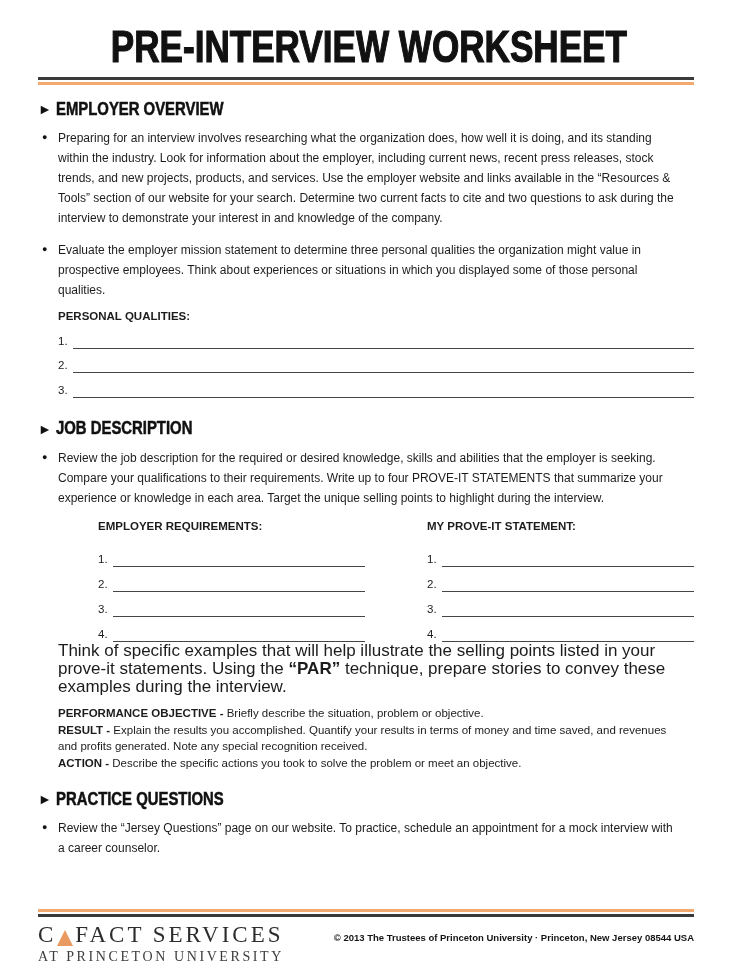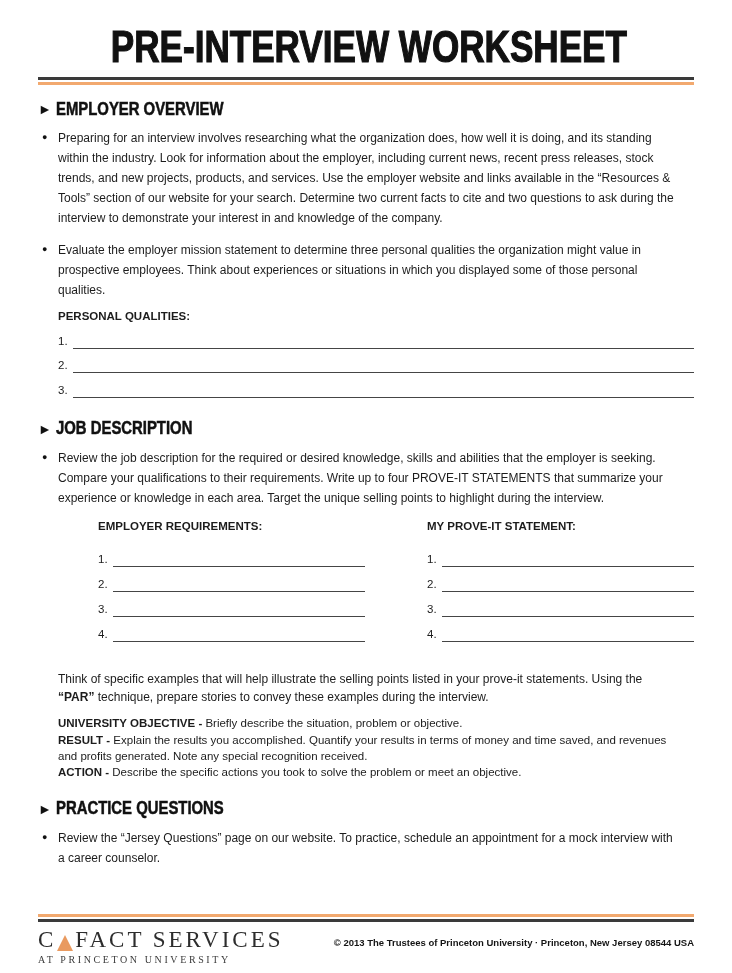--- a/index.html
+++ b/index.html
@@ -125,23 +125,23 @@
     padding-left: 20px;
     gap: 22px;
   }
   .col { flex: 1; margin-left: 40px; }
   .col-header { font-weight: bold; font-size: 11.5px; height: 16px; }
   .col .numbered-block { padding-left: 0; margin-top: 6px; }
   .col .numbered-row { height: 25px; }
 
   
   .plain-par {
-    margin-top: 28px;
+    margin-top: 0;
     padding-left: 20px;
-    font-size: 12px;
+    font-size: 17px;
     line-height: 18.3px;
     max-width: 642px;
   }
   .par-defs {
     margin-top: 9px;
     padding-left: 20px;
     font-size: 11.5px;
     line-height: 16.4px;
     max-width: 648px;
   }
@@ -175,21 +175,21 @@
   .logo-triangle {
     display: inline-block;
     width: 0; height: 0;
     border-left: 8px solid transparent;
     border-right: 8px solid transparent;
     border-bottom: 16px solid #e99a60;
     margin: 0 2px 1px 1px;
   }
   .logo-line2 {
     font-family: "Liberation Serif", serif;
-    font-size: 10px;
+    font-size: 14px;
     letter-spacing: 2.6px;
     color: #3c3c3c;
     margin-top: 2px;
   }
   .copyright {
     font-size: 9.5px;
     font-weight: bold;
     color: #141414;
     margin-top: 9px;
   }
@@ -294,21 +294,21 @@
             <span class="row-num">4.</span>
             <span class="blank-line"></span>
           </div>
         </div>
       </div>
     </div>
 
     <p class="plain-par"><span>Think of specific examples that will help illustrate the selling points listed in your prove-it statements. Using the </span><b>“PAR”</b><span> technique, prepare stories to convey these examples during the interview.</span></p>
 
     <div class="par-defs">
-      <p><b>UNIVERSITY OBJECTIVE -</b><span> Briefly describe the situation, problem or objective.</span></p>
+      <p><b>PERFORMANCE OBJECTIVE -</b><span> Briefly describe the situation, problem or objective.</span></p>
       <p><b>RESULT -</b><span> Explain the results you accomplished. Quantify your results in terms of money and time saved, and revenues and profits generated. Note any special recognition received.</span></p>
       <p><b>ACTION -</b><span> Describe the specific actions you took to solve the problem or meet an objective.</span></p>
     </div>
   </section>
 
   <section>
     <div class="section-heading" style="margin-top:19px">
       <span class="section-arrow">►</span>
       <span class="section-heading-text">PRACTICE QUESTIONS</span>
     </div>

